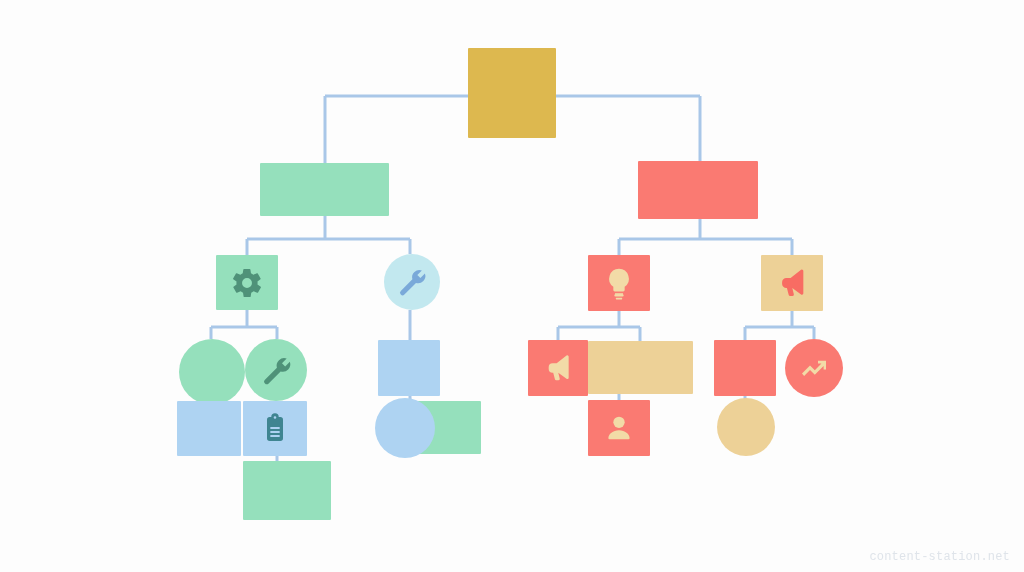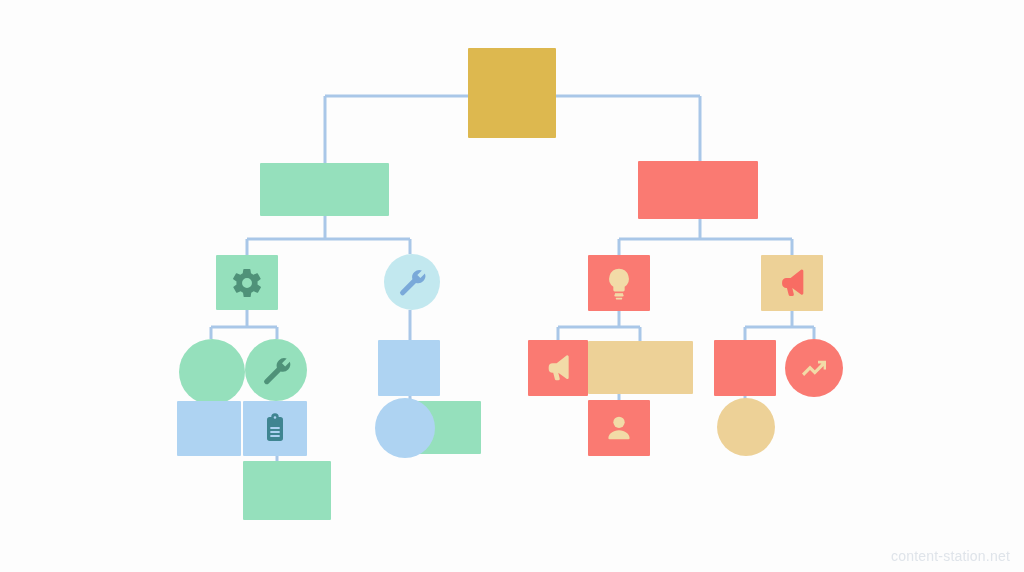--- a/index.html
+++ b/index.html
@@ -10,22 +10,22 @@
     overflow:hidden;
   }
   #canvas{position:relative;width:1024px;height:572px;}
   .node{position:absolute;box-sizing:border-box;display:flex;align-items:center;justify-content:center;}
   .rect{border-radius:1px;}
   .circle{border-radius:50%;}
   .node svg{display:block;}
   #links{position:absolute;left:0;top:0;width:1024px;height:572px;pointer-events:none;}
   #watermark{
     position:absolute;right:14px;bottom:8px;
-    font-size:14px;color:#dfe4ea;letter-spacing:.2px;
-    font-family:Liberation Sans, sans-serif;
+    font-size:12px;color:#dfe4ea;letter-spacing:.2px;
+    font-family:Liberation Mono, monospace;
   }
 </style>
 </head>
 <body style="background: rgb(253, 253, 253);">
 
 <div id="canvas">
   <svg id="links">
       <path d="M 512 138 L 512 96 M 325 96 L 700 96 M 325 96 L 325 163" stroke="#a9c7e8" stroke-width="3" fill="none" stroke-linecap="butt"></path>
       <path d="M 700 96 L 700 161" stroke="#a9c7e8" stroke-width="3" fill="none" stroke-linecap="butt"></path>
       <path d="M 325 216 L 325 239 M 247 239 L 410 239 M 247 239 L 247 255 M 410 239 L 410 254" stroke="#a9c7e8" stroke-width="3" fill="none" stroke-linecap="butt"></path>

